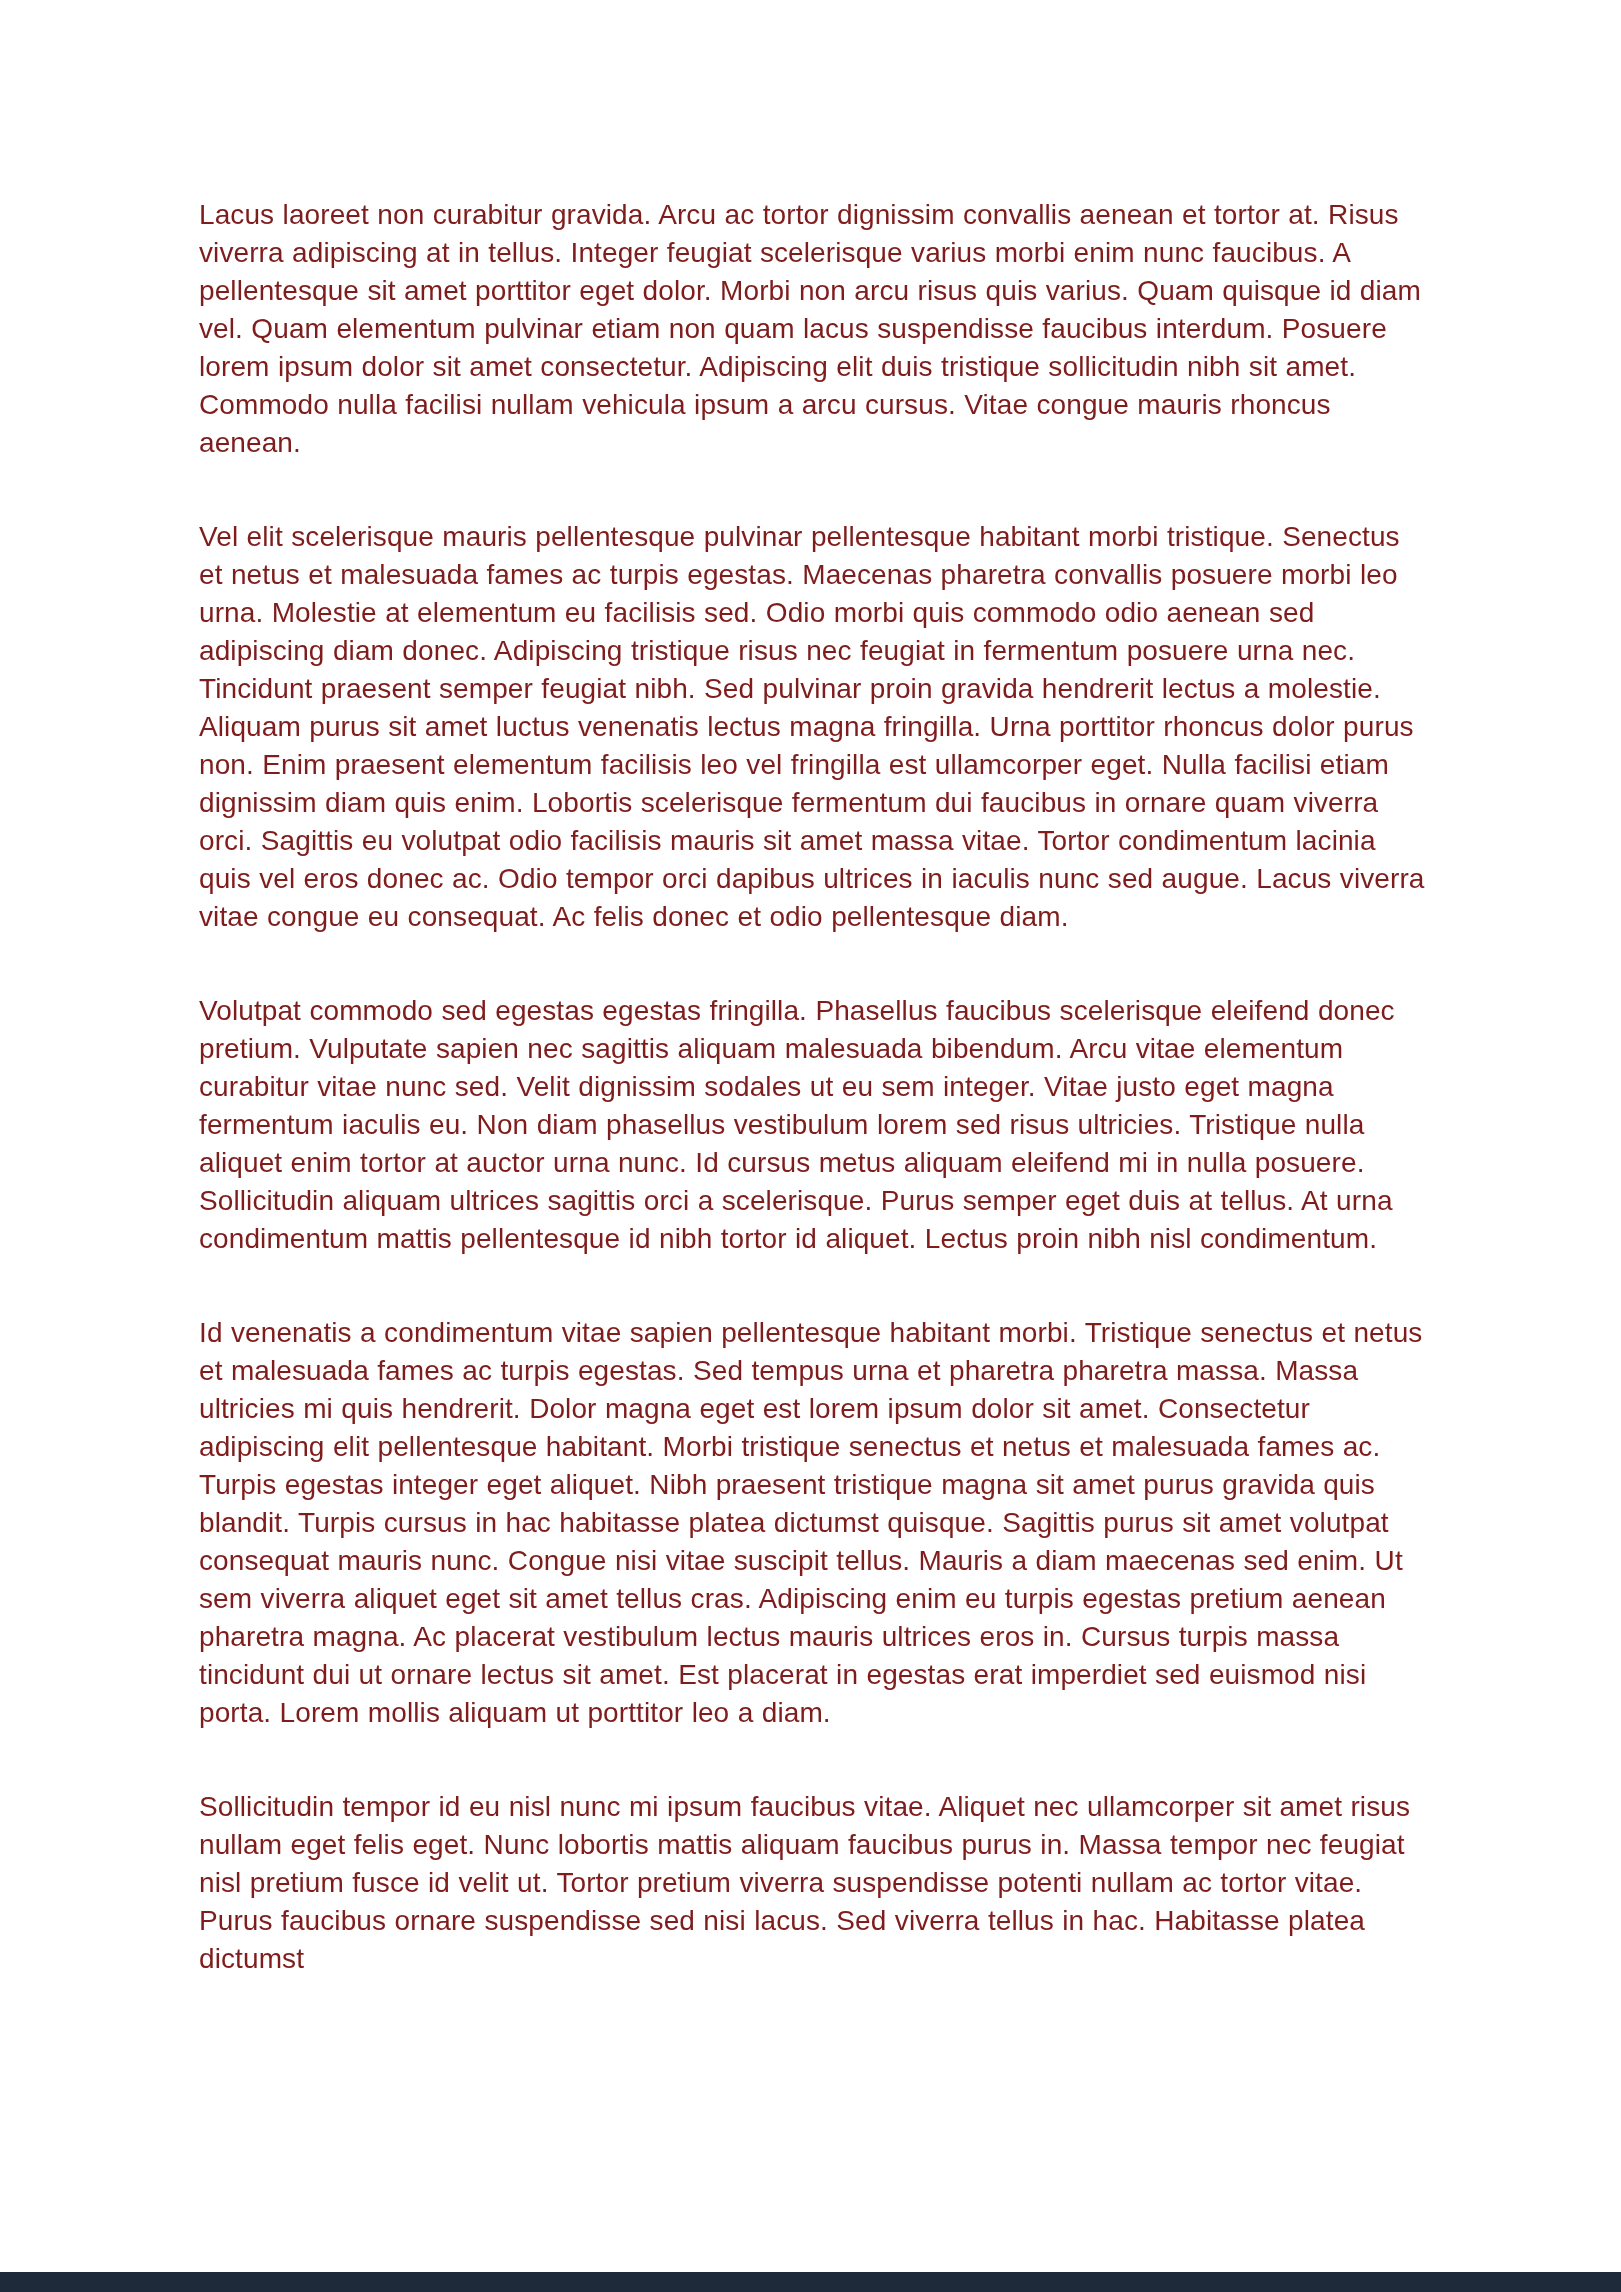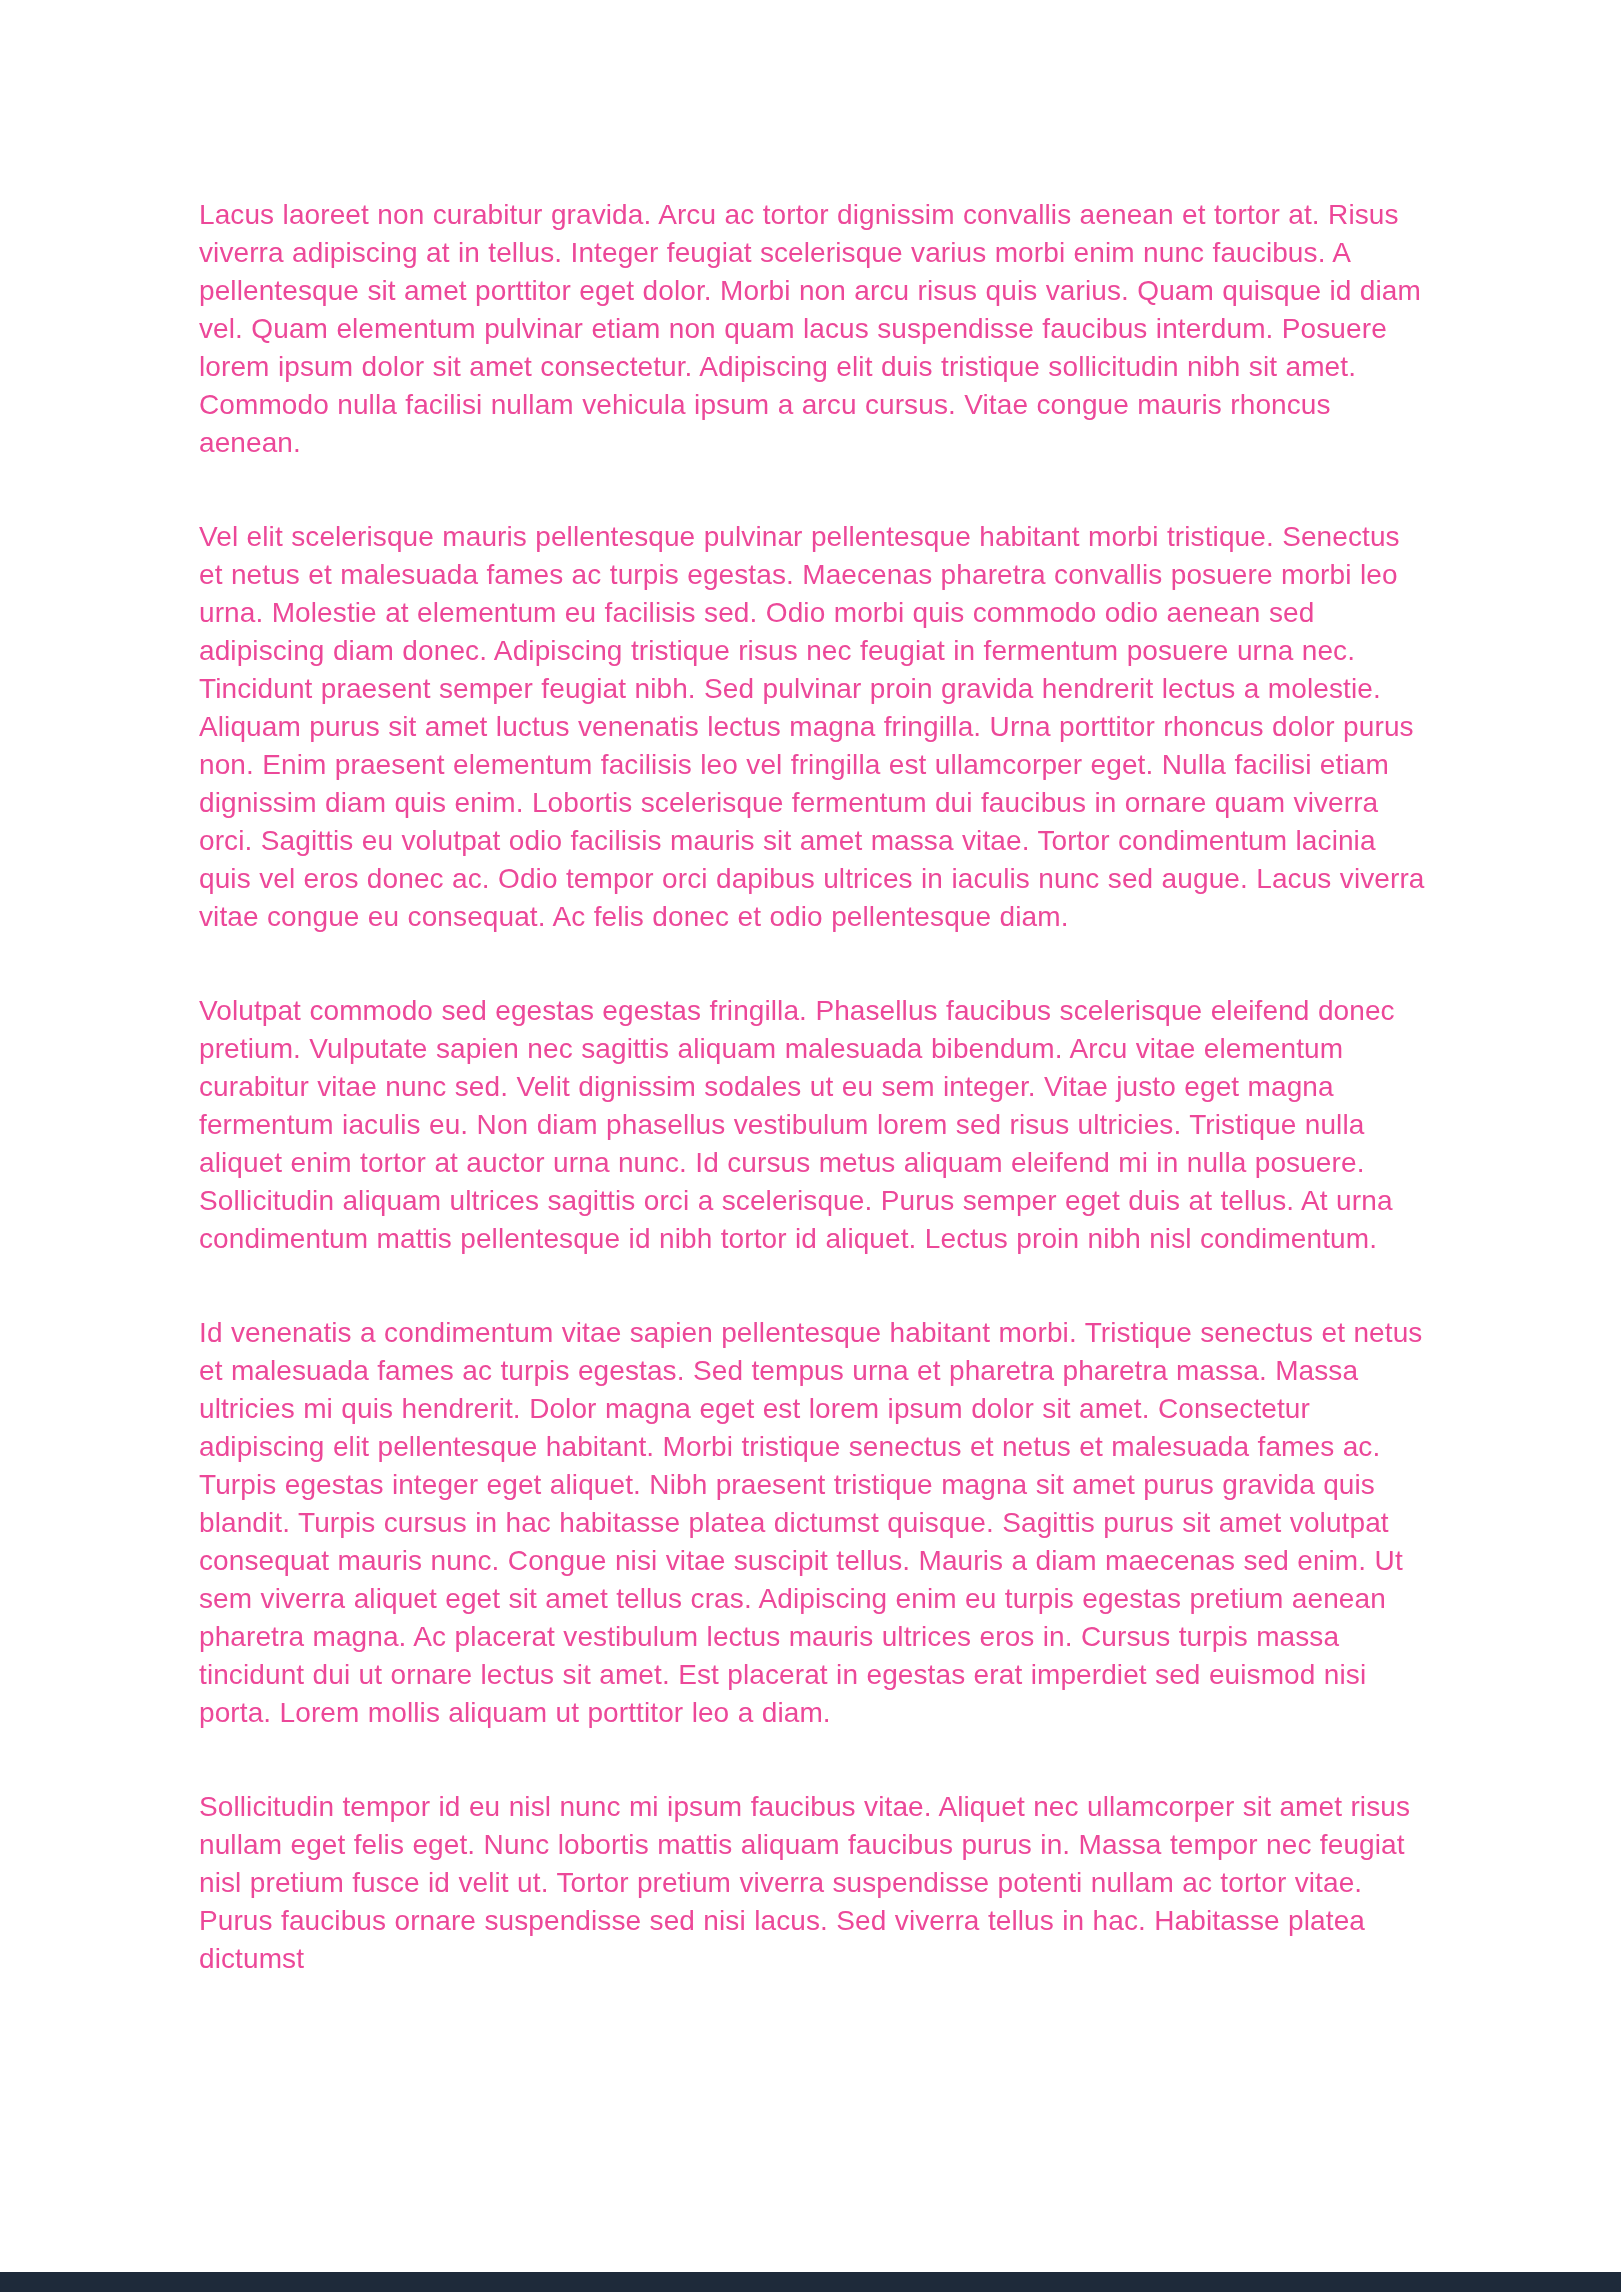--- a/index.html
+++ b/index.html
@@ -26,21 +26,21 @@
   .text-column {
     position: absolute;
     top: 196px;
     left: 199px;
     width: 1227px;
   }
   .text-column p {
     margin: 0 0 56px 0;
     font-size: 28px;
     line-height: 38px;
-    color: #ec4899;
+    color: #7f1d1d;
     letter-spacing: 0.1px;
     text-align: left;
     word-spacing: 0.5px;
   }
   .bottom-bar {
     position: absolute;
     left: 0;
     bottom: 0;
     width: 1621px;
     height: 20.6px;

